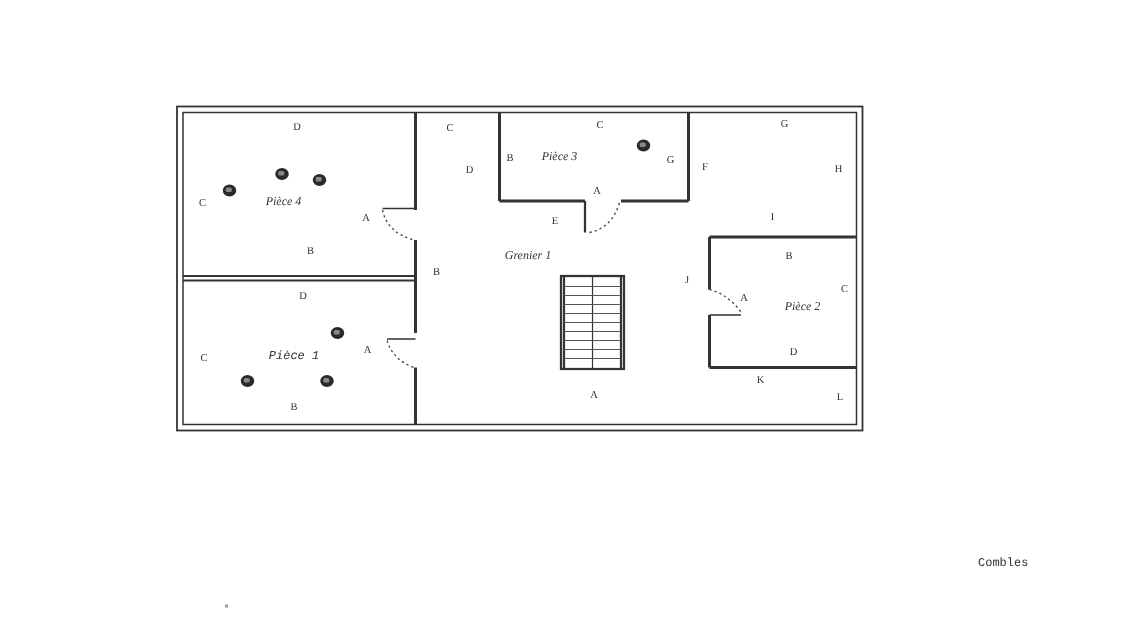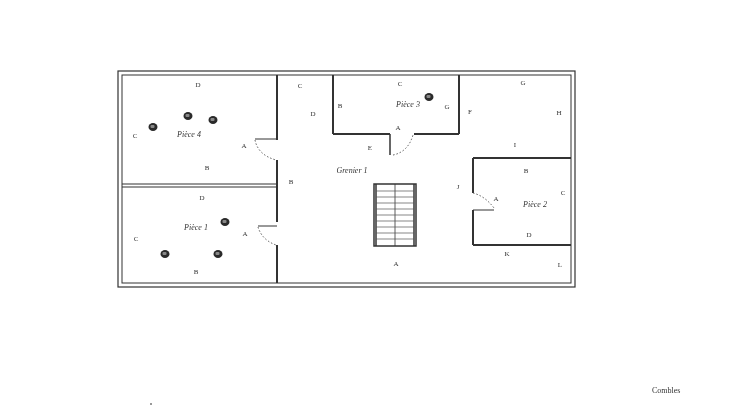--- a/index.html
+++ b/index.html
@@ -3,21 +3,21 @@
 <meta charset="utf-8">
 <style>
   html, body { margin: 0; padding: 0; background: #ffffff; }
   body { width: 750px; height: 420px; position: relative; overflow: hidden;
          font-family: "Liberation Serif", serif; color: #222; }
   .plan { position: absolute; left: 0; top: 0; width: 750px; height: 420px; }
   .lbl { position: absolute; font-size: 7px; color: #333; line-height: 1; transform: translate(-50%, -50%); white-space: nowrap; }
   .room { position: absolute; font-size: 8px; font-style: italic; color: #333; transform: translate(-50%, -50%); white-space: nowrap; }
   .marker { position: absolute; width: 9px; height: 8px; border-radius: 50%; background: #2a2a2a; transform: translate(-50%, -50%); }
   .marker::after { content: ""; position: absolute; left: 2px; top: 2px; width: 4px; height: 3px; background: #888; border-radius: 1px; }
-  .caption { position: absolute; left: 652px; top: 386px; font-family: Liberation Serif, serif; font-size: 8px; color: #333; }
+  .caption { position: absolute; left: 652px; top: 371px; font-family: Liberation Mono, monospace; font-size: 8px; color: #333; }
   .dot { position: absolute; left: 150px; top: 403px; width: 2px; height: 2px; background: #999; }
 </style>
 </head>
 <body>
 
 <div class="plan">
   <svg width="750" height="420" viewBox="0 0 750 420" style="position:absolute;left:0;top:0;">
     <g stroke="#333" fill="none">
 
       <rect x="118" y="71" width="457" height="216" stroke-width="1.2"></rect>
@@ -62,22 +62,22 @@
 
     <g stroke="#444" stroke-width="0.9" fill="none" stroke-dasharray="1.5,2">
       <path d="M 255 140 Q 258 155 276 160"></path>
       <path d="M 258 227 Q 262 240 276 245"></path>
       <path d="M 393 155 Q 408 152 413 135"></path>
       <path d="M 473 193 Q 485 196 494 208"></path>
     </g>
   </svg>
 
   <span class="room" style="left:189px;top:134px;">Pièce 4</span>
-  <span class="room" style="left:196px;top:227px;">Pièce 1</span>
-  <span class="room" style="left:408px;top:104px;">Pièce 3</span>
+  <span class="room" style="left:196px;top:238px;font-family:Liberation Mono, monospace;">Pièce 1</span>
+  <span class="room" style="left:373px;top:104px;">Pièce 3</span>
   <span class="room" style="left:535px;top:204px;">Pièce 2</span>
   <span class="room" style="left:352px;top:170px;">Grenier 1</span>
 
   <span class="lbl" style="left:198px;top:85px;">D</span>
   <span class="lbl" style="left:135px;top:136px;">C</span>
   <span class="lbl" style="left:244px;top:146px;">A</span>
   <span class="lbl" style="left:207px;top:168px;">B</span>
   <span class="lbl" style="left:202px;top:198px;">D</span>
   <span class="lbl" style="left:136px;top:239px;">C</span>
   <span class="lbl" style="left:245px;top:234px;">A</span>

